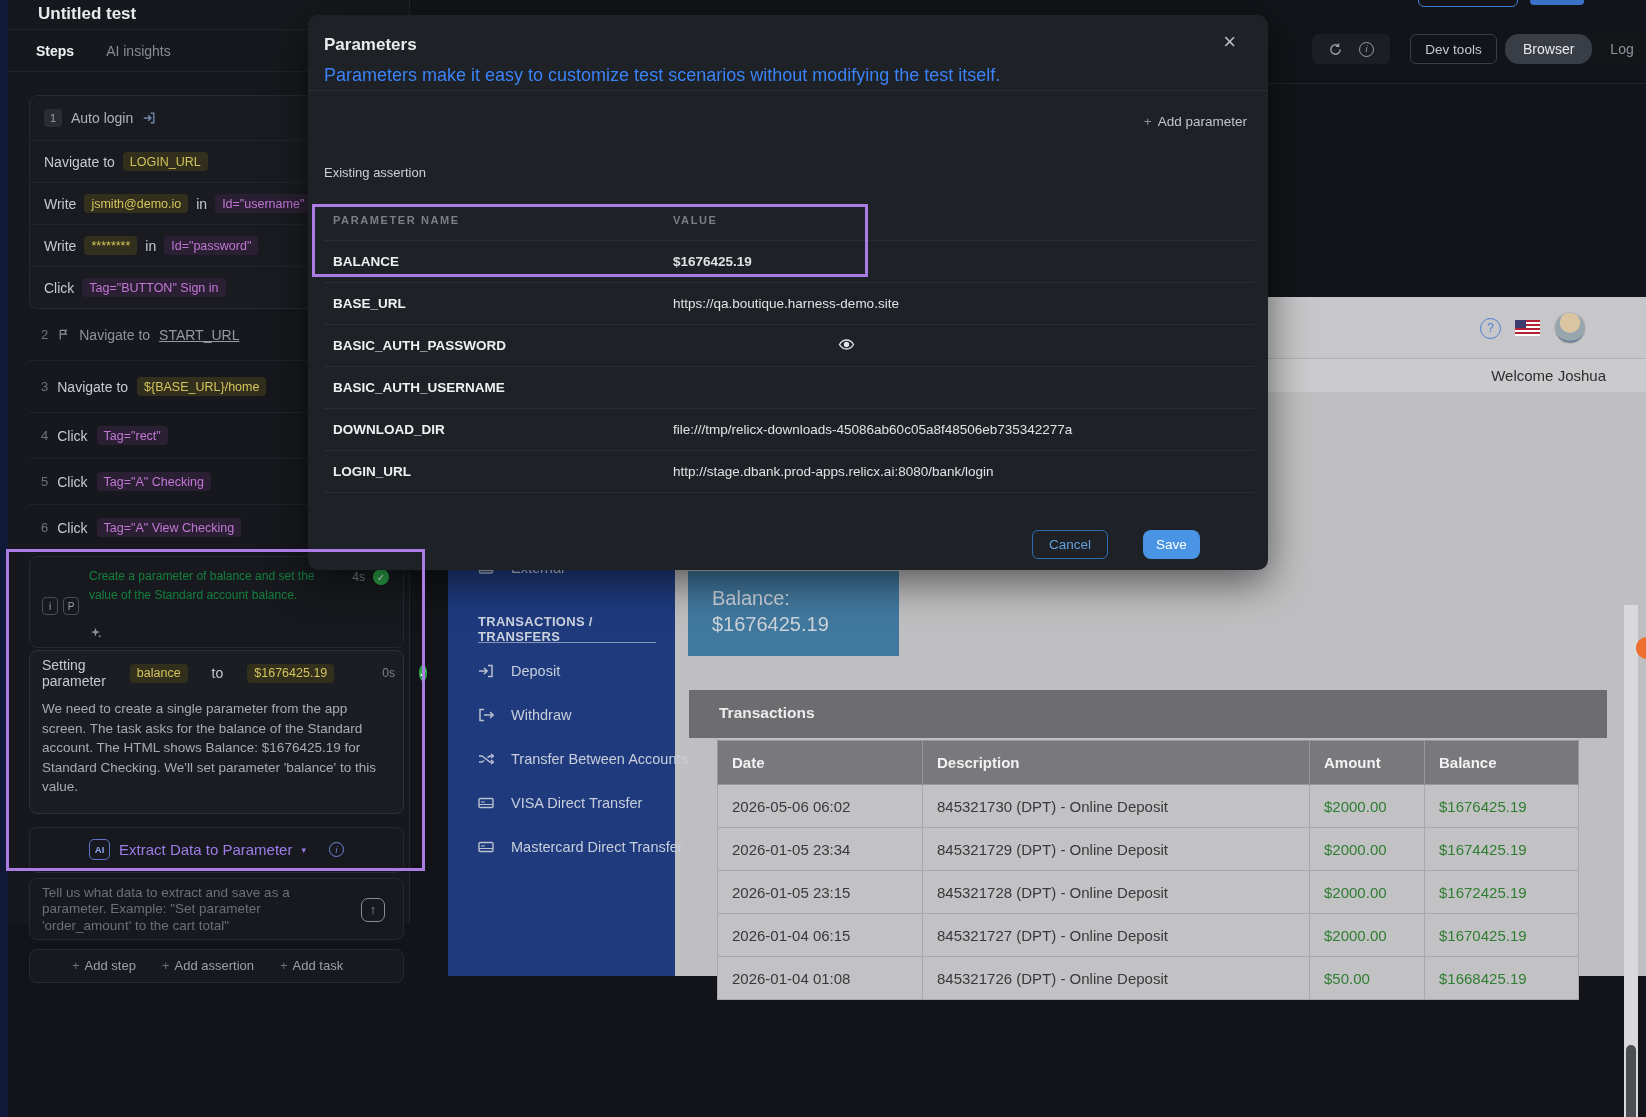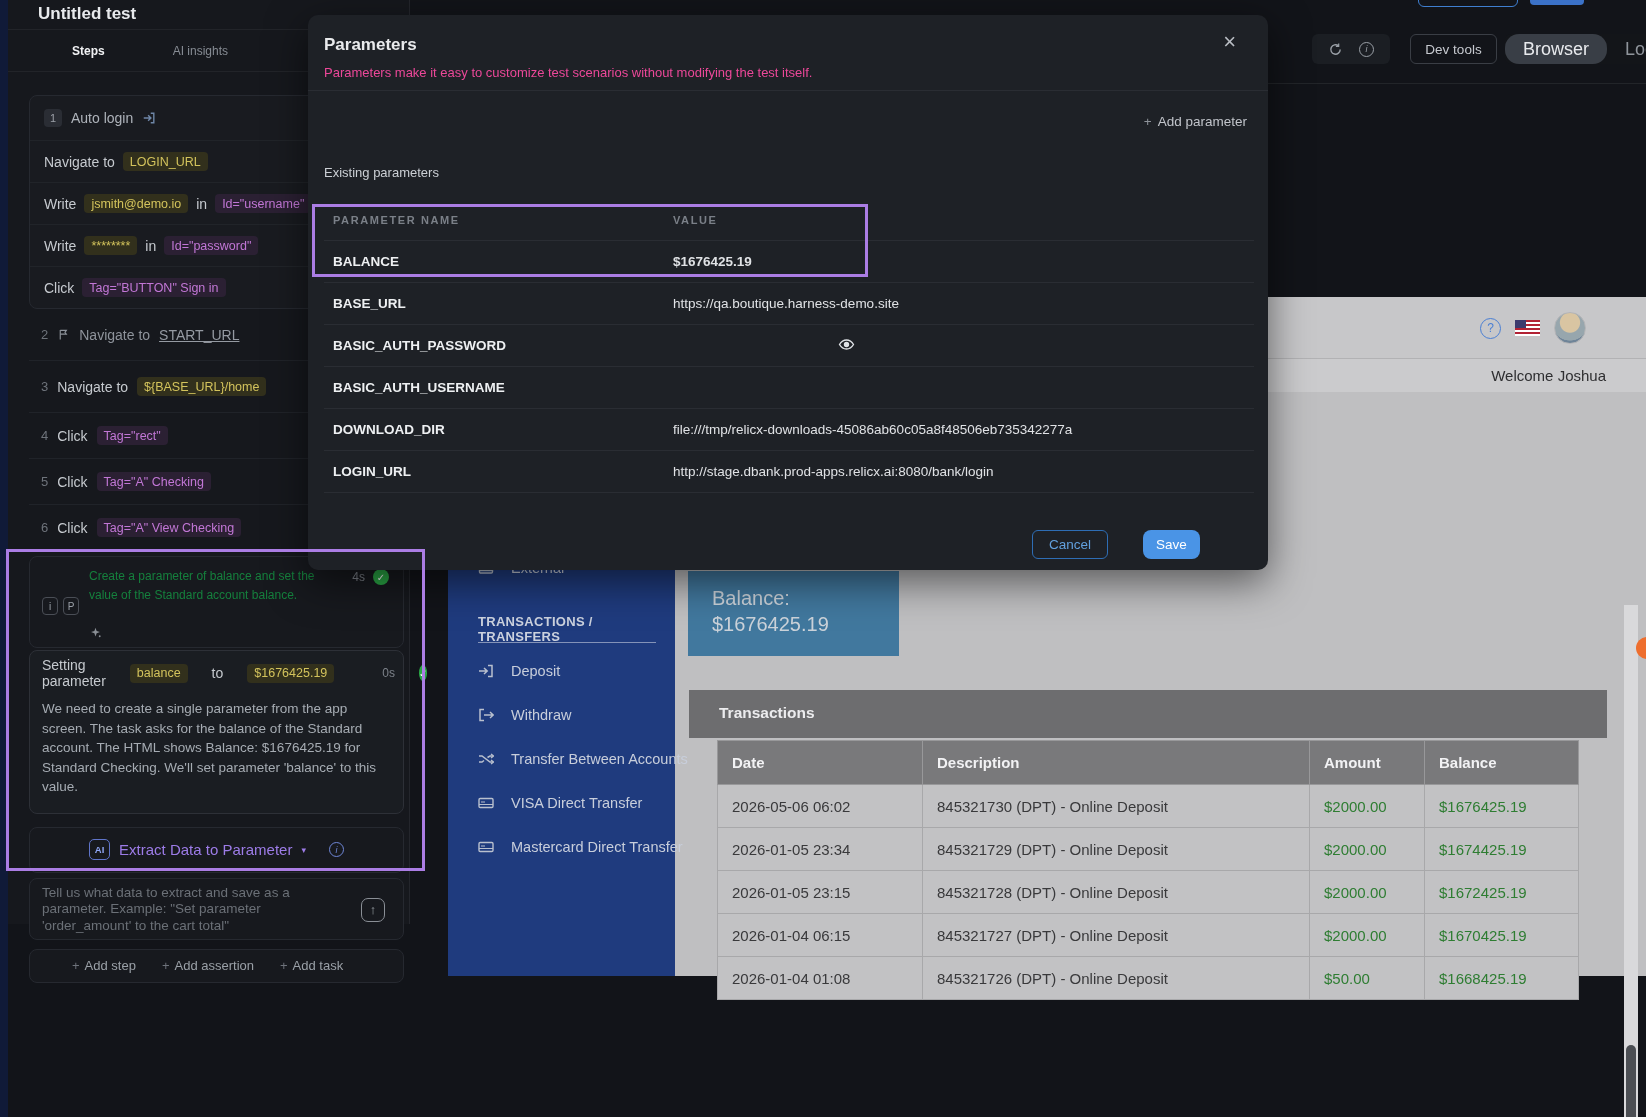--- a/index.html
+++ b/index.html
@@ -7,21 +7,21 @@
   body { font-family:"Liberation Sans", sans-serif; }
   #screen { position:relative; width:1646px; height:1117px; overflow:hidden; background:#121419; }
 
   
   .rail { position:absolute; left:0; top:0; width:8px; height:1117px; background:#101a38; }
 
   
   .panel { position:absolute; left:8px; top:0; width:402px; height:924px; background:#16181d; border-right:1px solid #24262c; }
   .panel-title { padding:4px 0 0 30px; height:30px; font-size:17px; font-weight:bold; color:#e8eaed; border-bottom:1px solid #222429; }
   .tabbar { display:flex; align-items:center; gap:32px; height:42px; padding-left:28px; border-bottom:1px solid #222429; }
-  .tab { font-size:12px; color:#878c94; cursor:pointer;margin-left:36px; }
+  .tab { font-size:14px; color:#878c94; cursor:pointer; }
   .tab.active { color:#f0f1f3; font-weight:bold; }
 
   .steps-list { padding:23px 0 0 21px; }
   .group { width:375px; background:#191b20; border:1px solid #262930; border-radius:8px; overflow:hidden; }
   .group-head { display:flex; align-items:center; gap:9px; height:44px; padding-left:14px; color:#a9aeb6; }
   .numbadge { display:inline-flex; align-items:center; justify-content:center; width:18px; height:18px; border-radius:4px; background:#2a2d34; color:#9ba0a8; font-size:11px; }
   .group-title { font-size:14px; color:#aeb3ba; }
   .srow { display:flex; align-items:center; gap:8px; height:42px; padding-left:14px; border-top:1px solid #212429; font-size:14px; color:#c6cacf; white-space:nowrap; }
   .badge { border-radius:4px; padding:2.5px 7px; font-size:12.5px; white-space:nowrap; }
   .badge.y { background:#32301c; color:#d3c35c; }
@@ -58,21 +58,21 @@
   .add-bar { margin-top:9px; height:34px; display:flex; align-items:center; gap:26px; padding-left:42px; }
   .add-item { font-size:13px; color:#9aa0a7; cursor:pointer; white-space:nowrap; }
   .add-item .plus { color:#6e737b; margin-right:5px; }
 
   
   .topbar { position:absolute; left:411px; top:0; width:1235px; height:84px; border-bottom:1px solid #222529; }
   .icon-pill { position:absolute; left:901px; top:34px; width:78px; height:30px; border-radius:6px; background:#1b1e23; display:flex; align-items:center; justify-content:center; gap:16px; color:#9aa0a7; }
   .iconbtn { cursor:pointer; display:inline-flex; }
   .btn-devtools { position:absolute; left:999px; top:34px; width:87px; height:30px; border:1px solid #3a3e45; border-radius:6px; background:none; color:#c6c9cf; font-size:13.5px; cursor:pointer; }
   .seg { position:absolute; left:1094px; top:34px; height:30px; display:flex; background:#131519; border-radius:6px; }
-  .seg-item { display:flex; align-items:center; justify-content:center; padding:0 18px; font-size:18px; color:#8f949b; cursor:pointer; border-radius:14px; }
+  .seg-item { display:flex; align-items:center; justify-content:center; padding:0 18px; font-size:14px; color:#8f949b; cursor:pointer; border-radius:14px; }
   .seg-item.active { background:#393e46; color:#e8eaed; }
   .sliver-outline { position:absolute; left:1007px; top:-22px; width:100px; height:29px; border:1.5px solid #3f7fd0; border-radius:6px; }
   .sliver-fill { position:absolute; left:1119px; top:-18px; width:54px; height:23px; background:#3b72c8; border-radius:4px; }
 
   
   .browser { position:absolute; left:448px; top:84px; width:1198px; height:892px; }
   .app-header { position:absolute; left:0; top:213px; width:1198px; height:61px; background:#c7c7c9; }
   .hdr-right { position:absolute; right:60px; top:15px; display:flex; align-items:center; gap:14px; }
   .help-circ { width:21px; height:21px; border-radius:50%; border:1.6px solid #4a7fd4; color:#4a7fd4; font-size:12px; display:flex; align-items:center; justify-content:center; cursor:pointer; }
   .usflag { width:25px; height:16px; background:repeating-linear-gradient(180deg,#b22234 0 2px,#ffffff 2px 4px); position:relative; cursor:pointer; }
@@ -99,21 +99,21 @@
   .ttable td { background:#c2c2c4; height:43px; padding-left:14px; font-size:15px; color:#39393b; border:1px solid #a8a8aa; }
   .ttable td.money { color:#2e7d32; }
   .scrolltrack { position:absolute; left:1176px; top:213px; width:14px; height:679px; background:#d9d9db; }
   .scrollthumb { position:absolute; left:2px; top:440px; width:10px; height:140px; background:#4b4e53; border-radius:5px; cursor:pointer; }
   .orange-dot { position:absolute; left:1188px; top:245px; width:22px; height:22px; border-radius:50%; background:#ee6e2e; }
 
   
   .modal { position:absolute; left:308px; top:15px; width:960px; height:555px; background:#1e2126; border-radius:10px; box-shadow:0 12px 40px rgba(0,0,0,0.55); z-index:40; }
   .modal-close { position:absolute; right:32px; top:14px; font-size:22px; color:#b9bdc3; cursor:pointer; }
   .modal-title { position:absolute; left:16px; top:20px; font-size:17px; font-weight:bold; color:#e9eaec; }
-  .modal-sub { position:absolute; left:16px; top:50px; font-size:13px; color:#ec4899; }
+  .modal-sub { position:absolute; left:16px; top:50px; font-size:18px; color:#3b82f6; }
   .modal-hdiv { position:absolute; left:0; top:75px; width:960px; border-top:1px solid #2a2d33; }
   .addparam { position:absolute; right:21px; top:99px; font-size:13.5px; color:#c2c5cb; cursor:pointer; }
   .addparam .plus { color:#8f949b; margin-right:6px; }
   .existing { position:absolute; left:16px; top:150px; font-size:13px; color:#ccd0d5; }
   .ptable { position:absolute; left:16px; top:189px; width:930px; }
   .pt-head { height:36px; position:relative; }
   .pt-col { position:absolute; top:10px; font-size:11px; font-weight:bold; letter-spacing:1.6px; color:#7b8088; }
   .pt-row { position:relative; height:42px; border-top:1px solid #2a2d33; }
   .pt-row:first-of-type { border-top:none; }
   .pt-name { position:absolute; left:9px; top:13px; font-size:13.5px; font-weight:bold; color:#eef0f2; }
@@ -424,21 +424,21 @@
       <div class="orange-dot"></div>
     </div>
   </div>
 
   <div class="modal">
     <span class="modal-close">×</span>
     <div class="modal-title">Parameters</div>
     <div class="modal-sub">Parameters make it easy to customize test scenarios without modifying the test itself.</div>
     <div class="modal-hdiv"></div>
     <div class="addparam"><span class="plus">+</span><span>Add parameter</span></div>
-    <div class="existing">Existing parameters</div>
+    <div class="existing">Existing assertion</div>
 
     <div class="ptable">
       <div class="pt-head">
         <span class="pt-col" style="left:9px">PARAMETER NAME</span>
         <span class="pt-col" style="left:349px">VALUE</span>
       </div>
       <div class="pt-row">
         <span class="pt-name">BALANCE</span>
         <span class="pt-val b">$1676425.19</span>
       </div>

